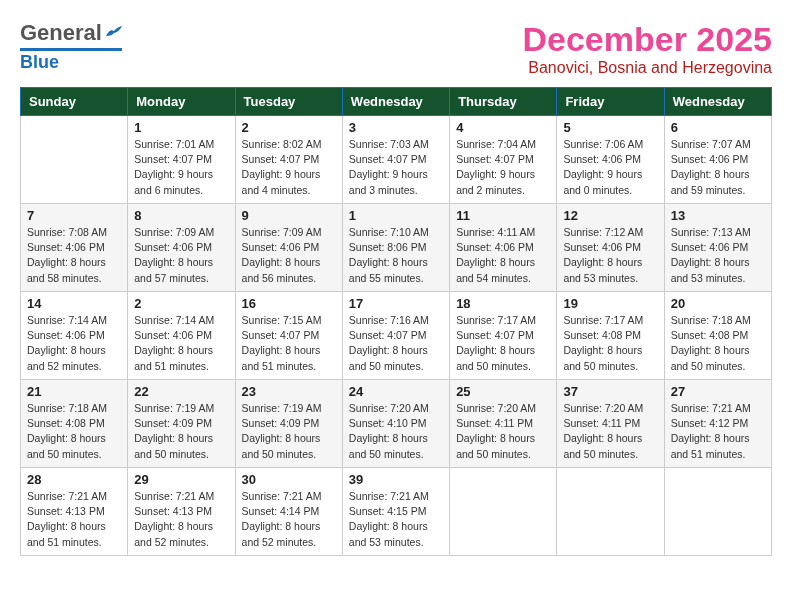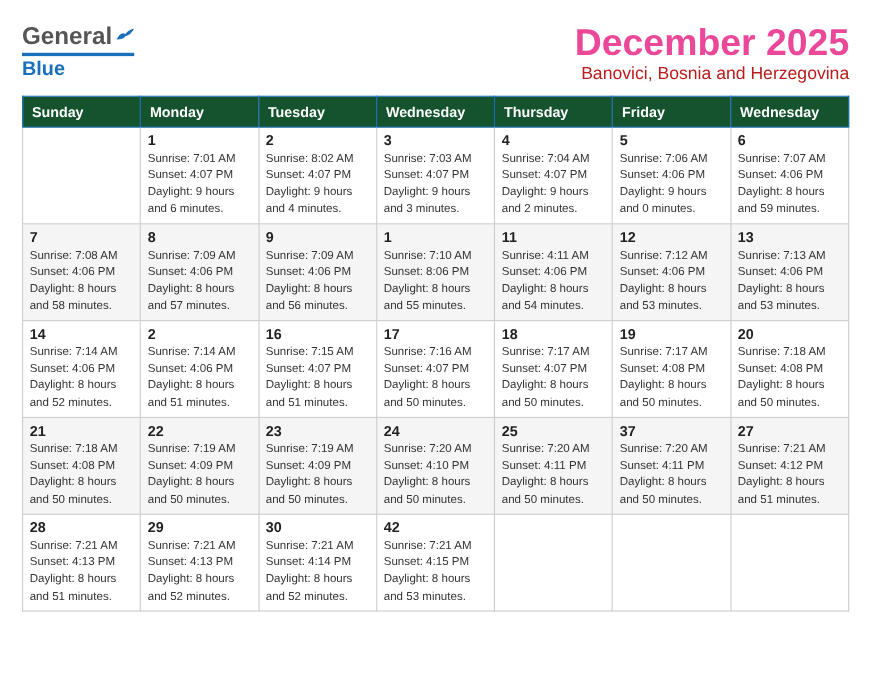--- a/index.html
+++ b/index.html
@@ -337,21 +337,21 @@
 and 52 minutes.</div>
         </td>
         <td>
           <span class="day-number">30</span>
           <div class="day-info" style="white-space: pre-line;">Sunrise: 7:21 AM
 Sunset: 4:14 PM
 Daylight: 8 hours
 and 52 minutes.</div>
         </td>
         <td>
-          <span class="day-number">42</span>
+          <span class="day-number">39</span>
           <div class="day-info" style="white-space: pre-line;">Sunrise: 7:21 AM
 Sunset: 4:15 PM
 Daylight: 8 hours
 and 53 minutes.</div>
         </td>
         <td class="empty-cell"></td>
         <td class="empty-cell"></td>
         <td class="empty-cell"></td>
       </tr>
     </tbody>

